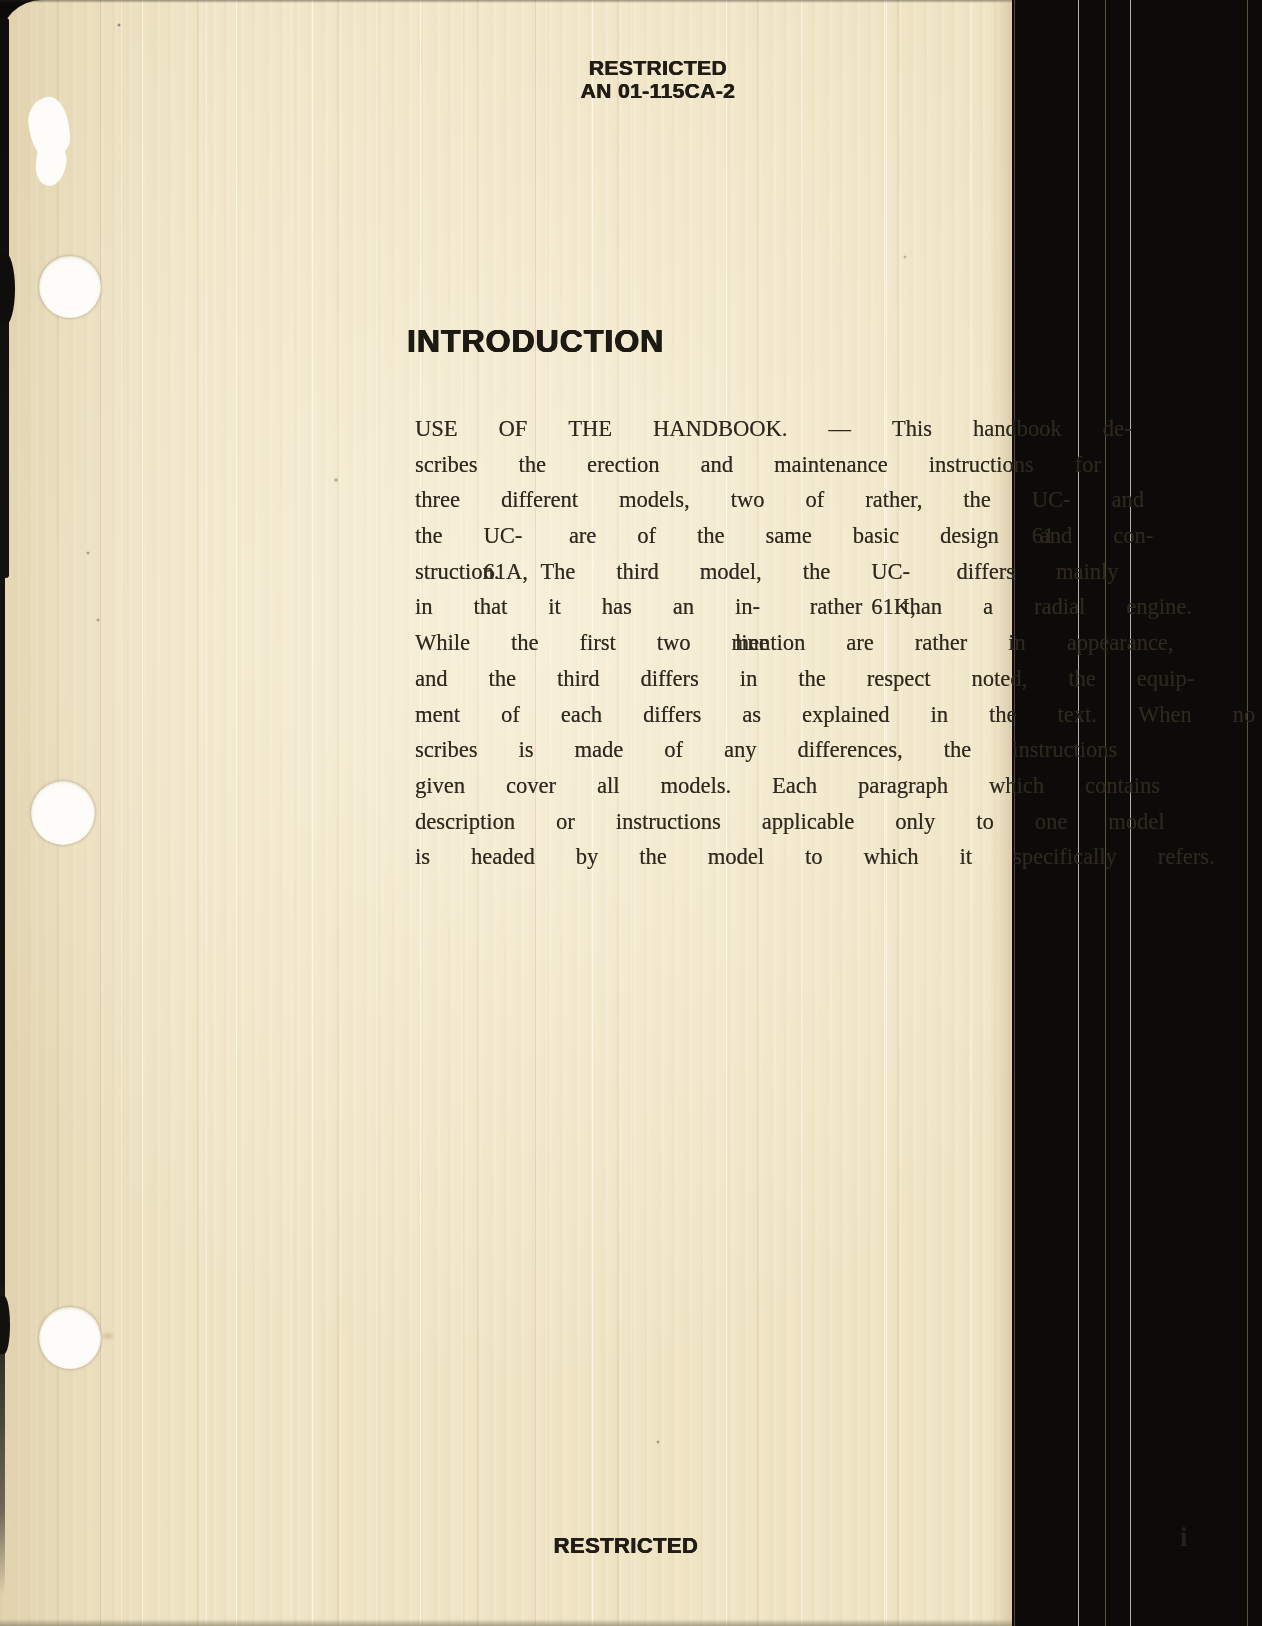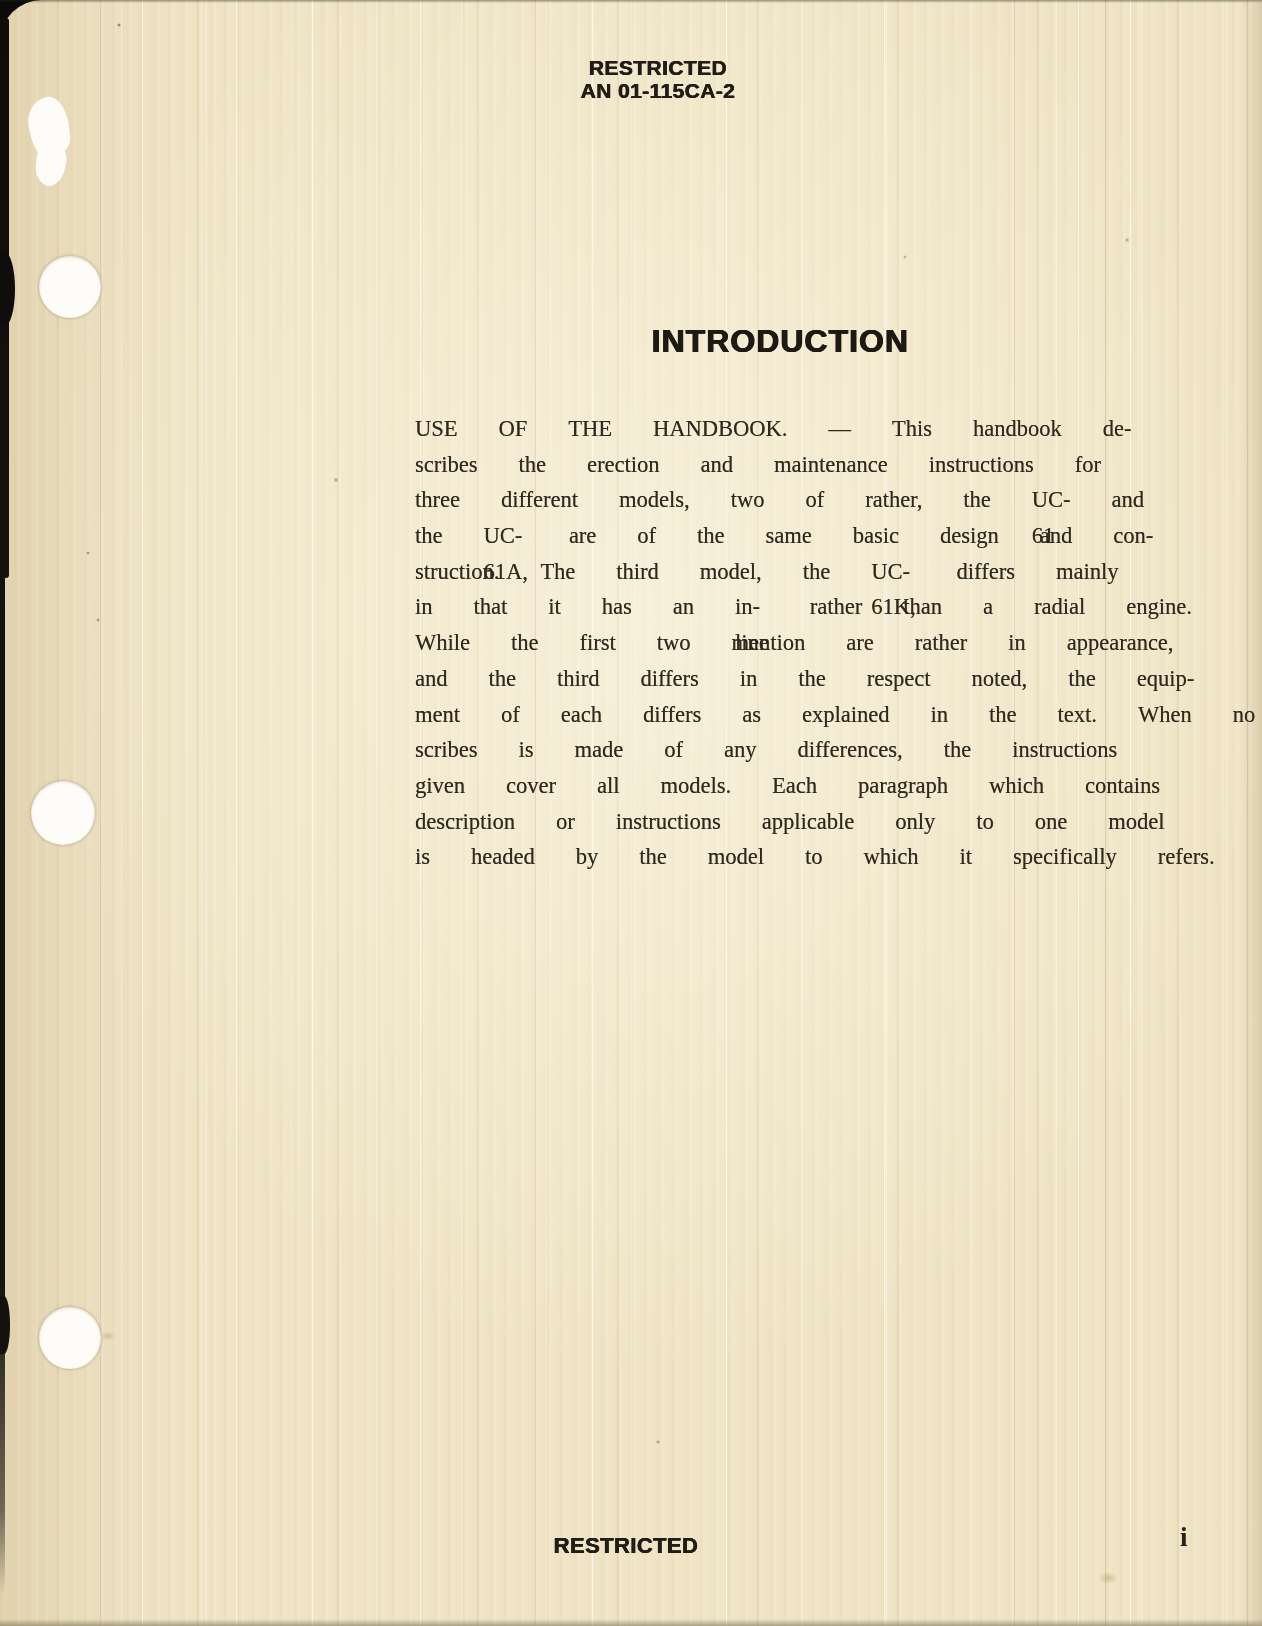--- a/index.html
+++ b/index.html
@@ -2,21 +2,21 @@
 <html><head>
 <meta charset="utf-8">
 <style>
   html,body{margin:0;padding:0;}
   body{
     width:1262px;height:1626px;
     background:#0c0b09;
     font-family:"Liberation Serif", serif;
     overflow:hidden;
   }
-  .canvas{position:relative;width:1262px;height:1626px;}
+  .canvas{position:relative;width:1012px;height:1626px;}
 
   
   .paper{
     position:absolute;inset:0;
     border-top-left-radius:42px;
     background-color:#efe4c6;
     background-image:
       radial-gradient(3px 3px at 119px 25px,  rgba(55,45,28,0.75), transparent 65%),
       radial-gradient(3px 3px at 88px 553px,  rgba(55,45,28,0.60), transparent 65%),
       radial-gradient(3px 3px at 98px 620px,  rgba(55,45,28,0.55), transparent 65%),
@@ -64,21 +64,21 @@
   .hole.h3{left:39px;top:1307px;}
   .torn{position:absolute;background:#fdfcf8;}
   .torn.t1{left:29px;top:97px;width:40px;height:62px;border-radius:58% 42% 60% 40% / 40% 52% 34% 60%;transform:rotate(-7deg);}
   .torn.t2{left:36px;top:142px;width:30px;height:44px;border-radius:45% 55% 50% 50% / 40% 40% 58% 45%;transform:rotate(6deg);}
 
   
   .hdr{position:absolute;top:56px;left:407px;width:502px;text-align:center;
     font-family:"Liberation Sans", sans-serif;font-weight:bold;font-size:21px;line-height:23px;
     letter-spacing:0.4px;color:#211d16;
     text-shadow:0.35px 0 currentColor,-0.35px 0 currentColor;}
-  .title{position:absolute;top:324px;left:407px;width:502px;margin:0;text-align:right;
+  .title{position:absolute;top:324px;left:407px;width:502px;margin:0;text-align:left;
     font-family:"Liberation Sans", sans-serif;font-weight:bold;font-size:32px;line-height:34px;
     letter-spacing:1px;color:#1d1a14;
     text-shadow:0.6px 0 currentColor,-0.6px 0 currentColor,0 0.4px currentColor;}
   .body-block{position:absolute;left:415px;top:411px;width:501px;}
   .tline{display:flex;justify-content:space-between;height:35.7px;line-height:35.7px;
     font-family:"Liberation Serif", serif;font-size:22.5px;color:#2e281e;
     text-shadow:0.2px 0 rgba(46,40,30,0.6);gap:41px;}
   .tline span{display:inline-block;}
   .footer-restricted{position:absolute;top:1533px;left:375px;width:502px;text-align:center;
     font-family:"Liberation Sans", sans-serif;font-weight:bold;font-size:22px;letter-spacing:0.4px;

